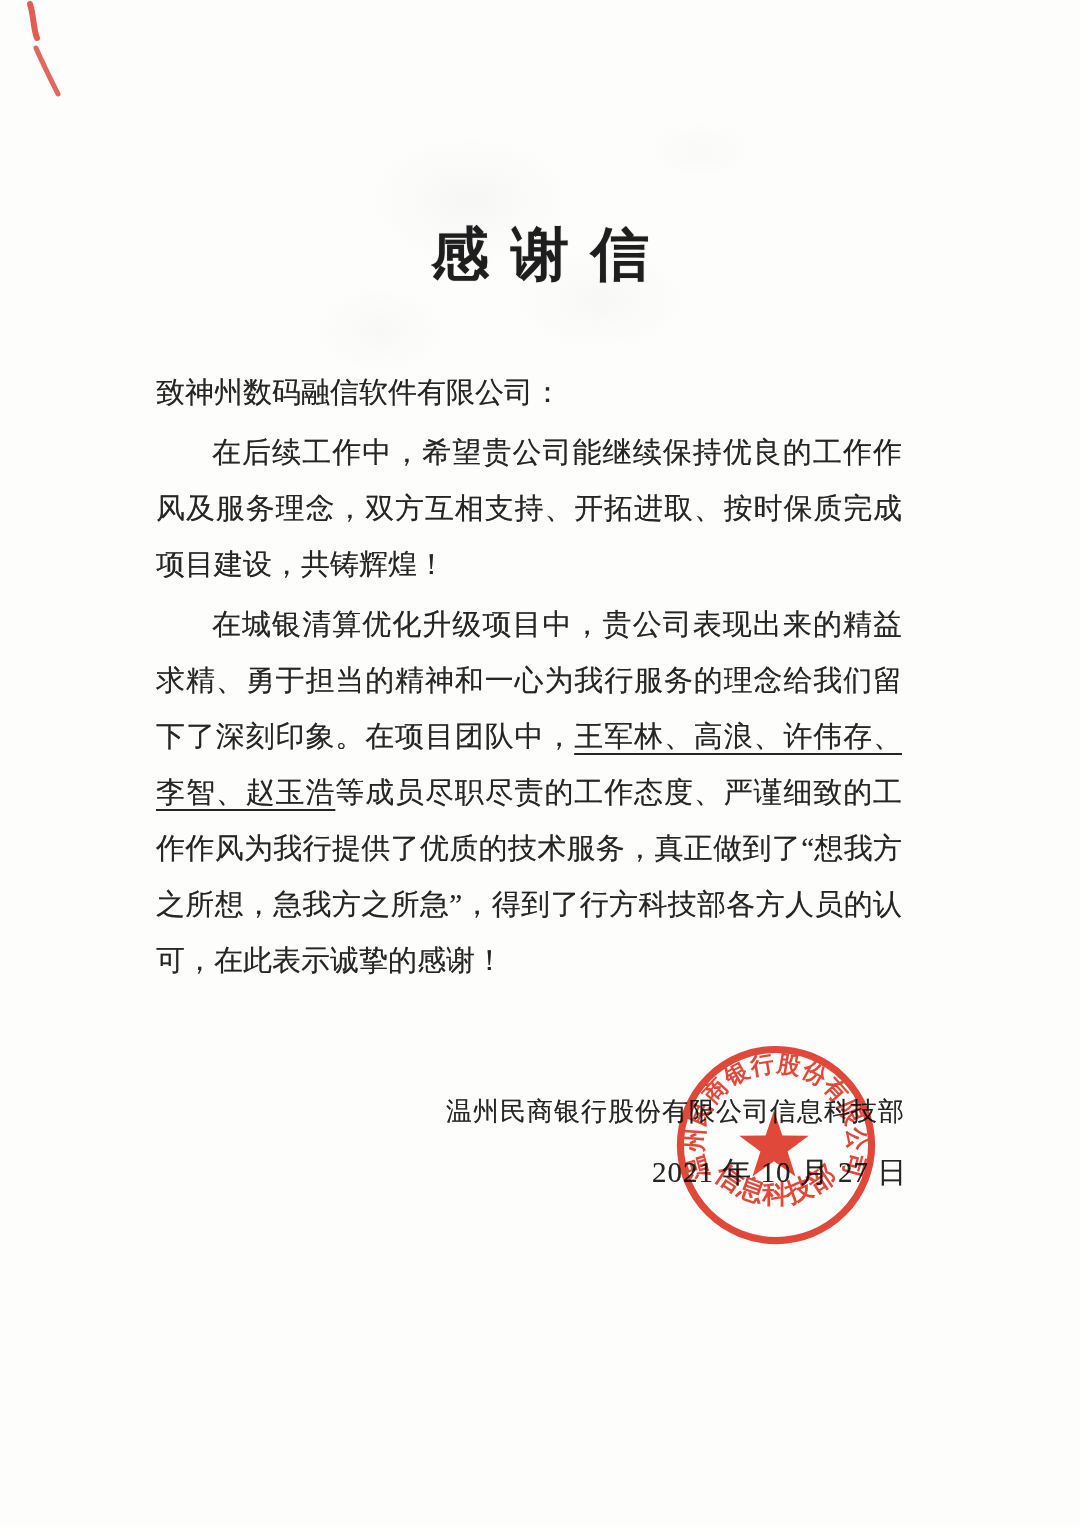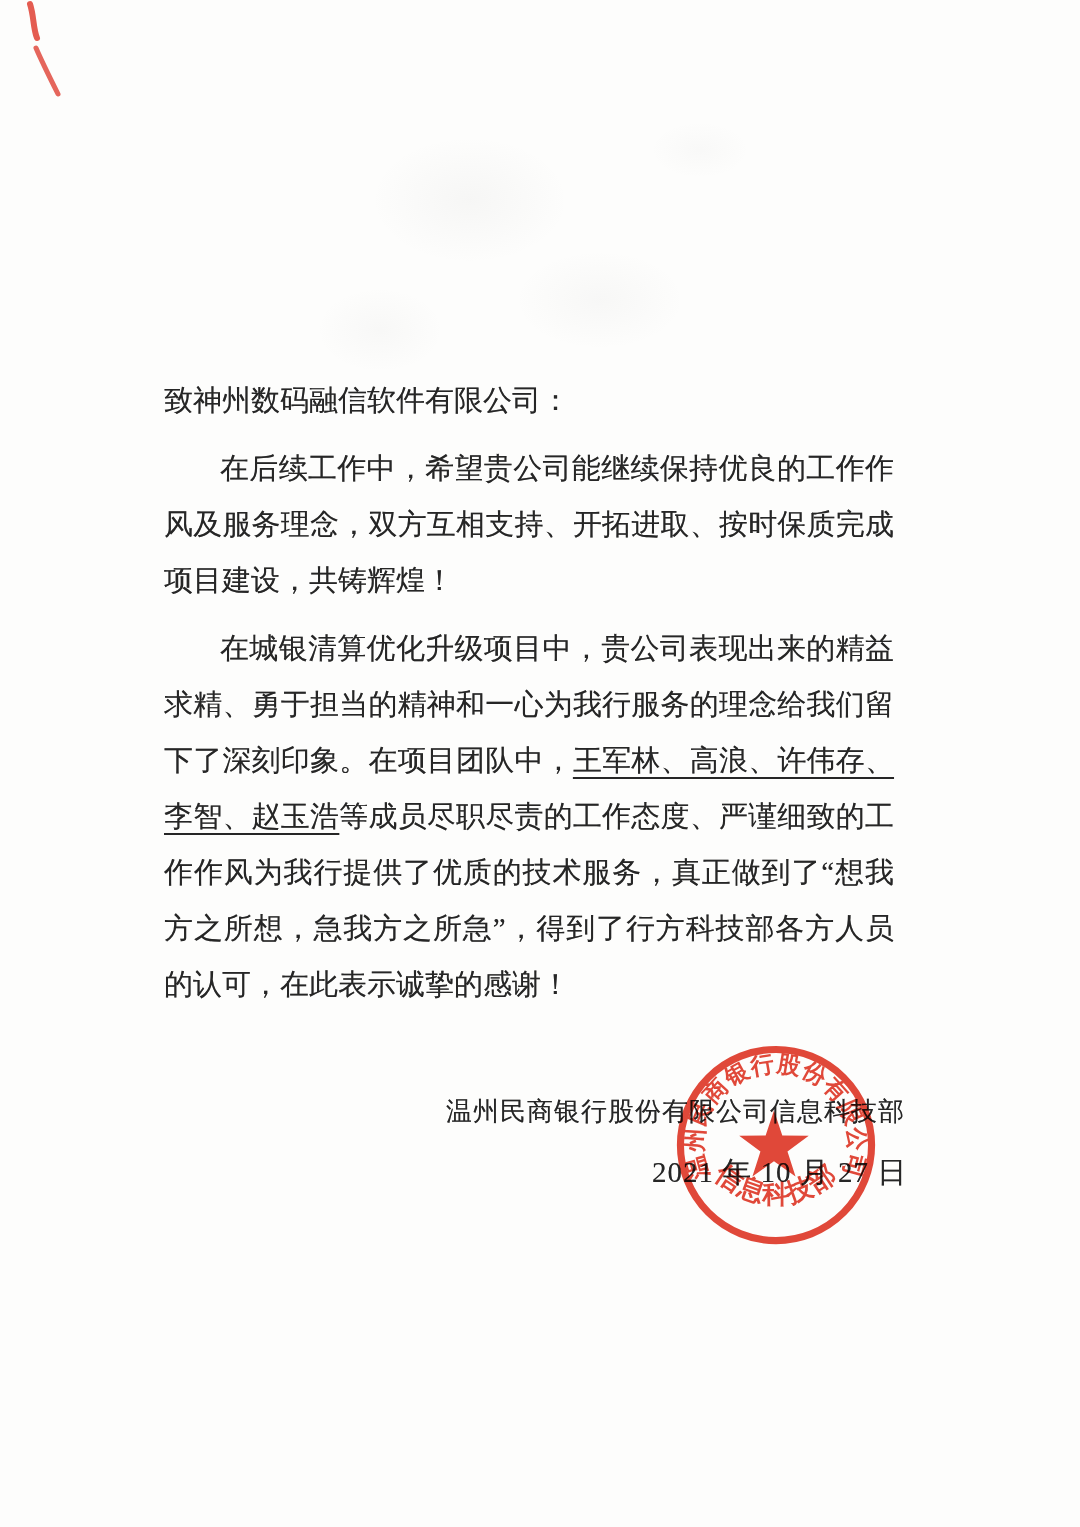--- a/index.html
+++ b/index.html
@@ -29,21 +29,21 @@
     letter-spacing:22px;padding-left:22px;
     color:#1e1e1e;
     text-shadow:0 0 1px rgba(30,30,30,.45);
   }
   .letter-body{
     position:absolute;top:360px;left:152px;width:754px;
     font-size:29px;line-height:56px;
     text-align:justify;
     text-shadow:0 0 .5px rgba(40,40,40,.5);
   }
-  .letter-body p{margin:12px;}
+  .letter-body p{margin:4px;}
   .letter-body p.indented{text-indent:56px;}
   .underlined-names{
     text-decoration:underline;
     text-decoration-thickness:1.5px;
     text-underline-offset:7px;
   }
   .signature-line{
     position:absolute;top:1092px;right:175px;
     font-size:26px;line-height:40px;letter-spacing:1px;
     text-shadow:0 0 .5px rgba(40,40,40,.5);
@@ -65,20 +65,21 @@
 
 <div class="page">
 
   <div class="scan-noise"></div>
 
   <svg class="corner-marks" width="60" height="110" viewBox="0 0 60 110">
     <path d="M 14,4 C 18,16 17,28 21,38" fill="none" stroke="#df4033" stroke-width="6" stroke-linecap="round" opacity="0.85"></path>
     <path d="M 20,48 C 26,62 34,78 42,94" fill="none" stroke="#df4033" stroke-width="5" stroke-linecap="round" opacity="0.8"></path>
   </svg>
 
+  <div class="doc-title">感谢信</div>
 
   <div class="letter-body">
     <p>致神州数码融信软件有限公司：</p>
     <p class="indented">在后续工作中，希望贵公司能继续保持优良的工作作风及服务理念，双方互相支持、开拓进取、按时保质完成项目建设，共铸辉煌！</p>
     <p class="indented"><span>在城银清算优化升级项目中，贵公司表现出来的精益求精、勇于担当的精神和一心为我行服务的理念给我们留下了深刻印象。在项目团队中，</span><span class="underlined-names">王军林、高浪、许伟存、李智、赵玉浩</span><span>等成员尽职尽责的工作态度、严谨细致的工作作风为我行提供了优质的技术服务，真正做到了“想我方之所想，急我方之所急”，得到了行方科技部各方人员的认可，在此表示诚挚的感谢！</span></p>
   </div>
 
   <div class="signature-line">温州民商银行股份有限公司信息科技部</div>
   <div class="date-line">2021 年 10 月 27 日</div>
 

